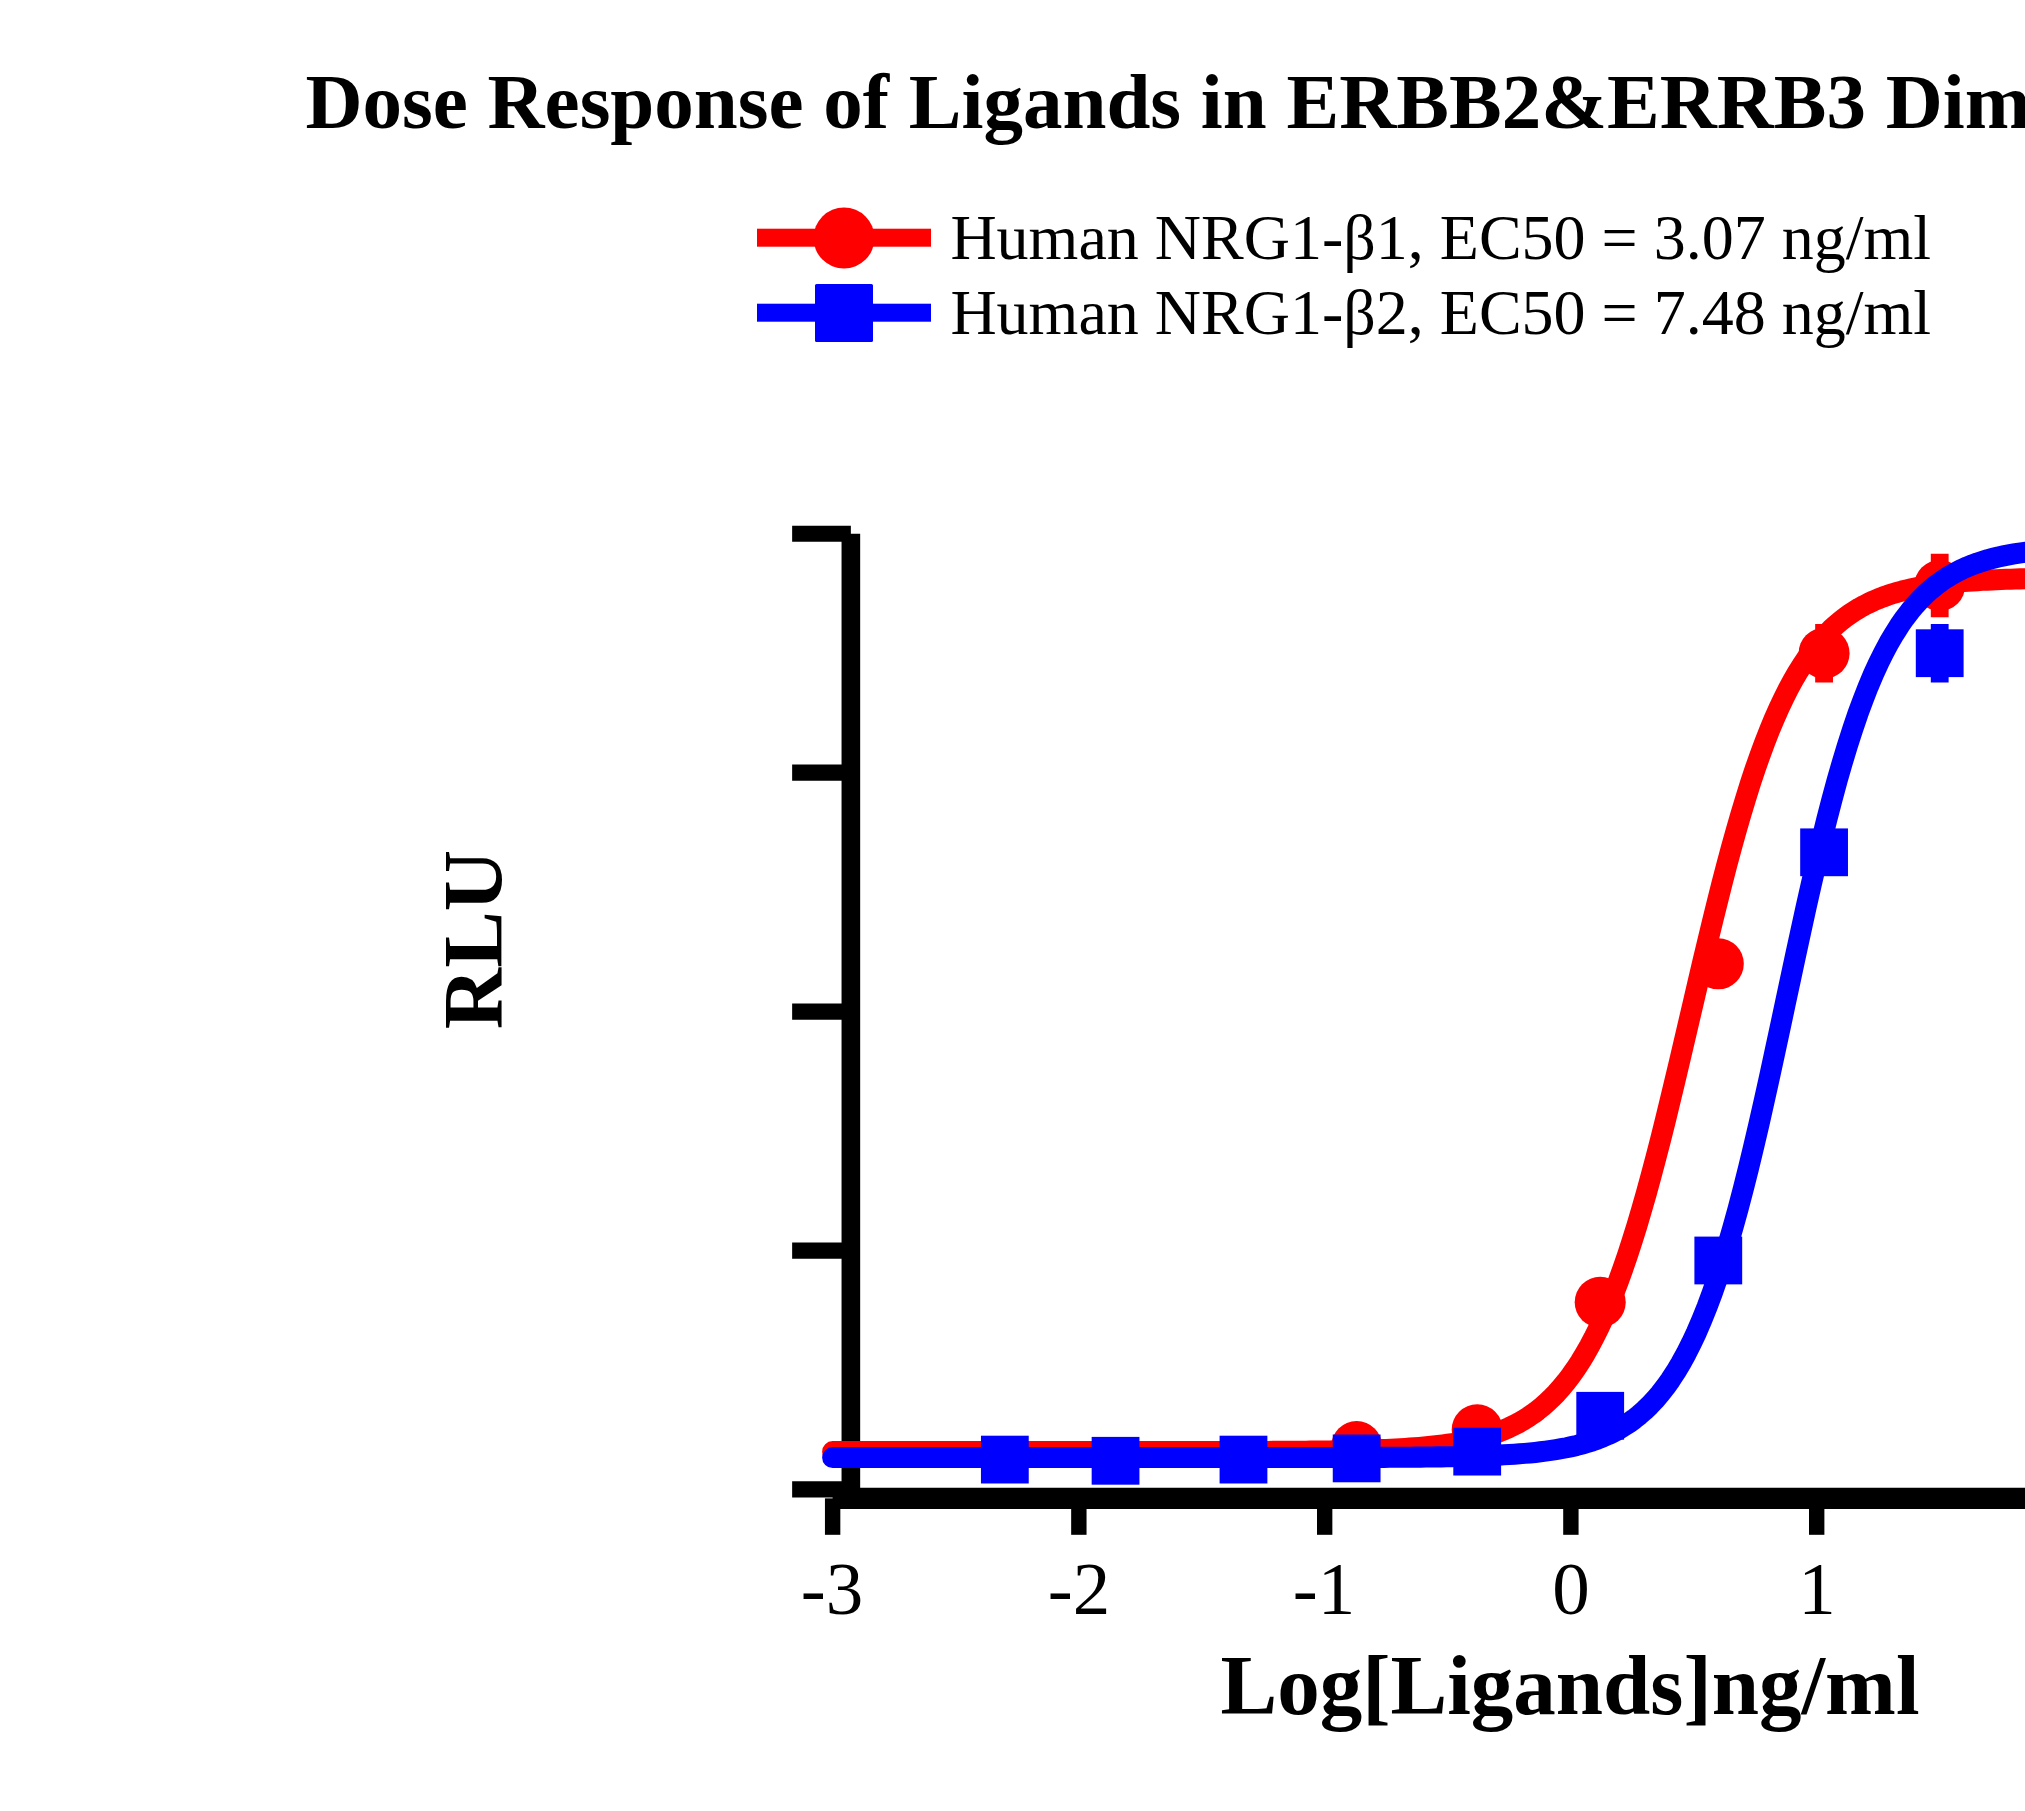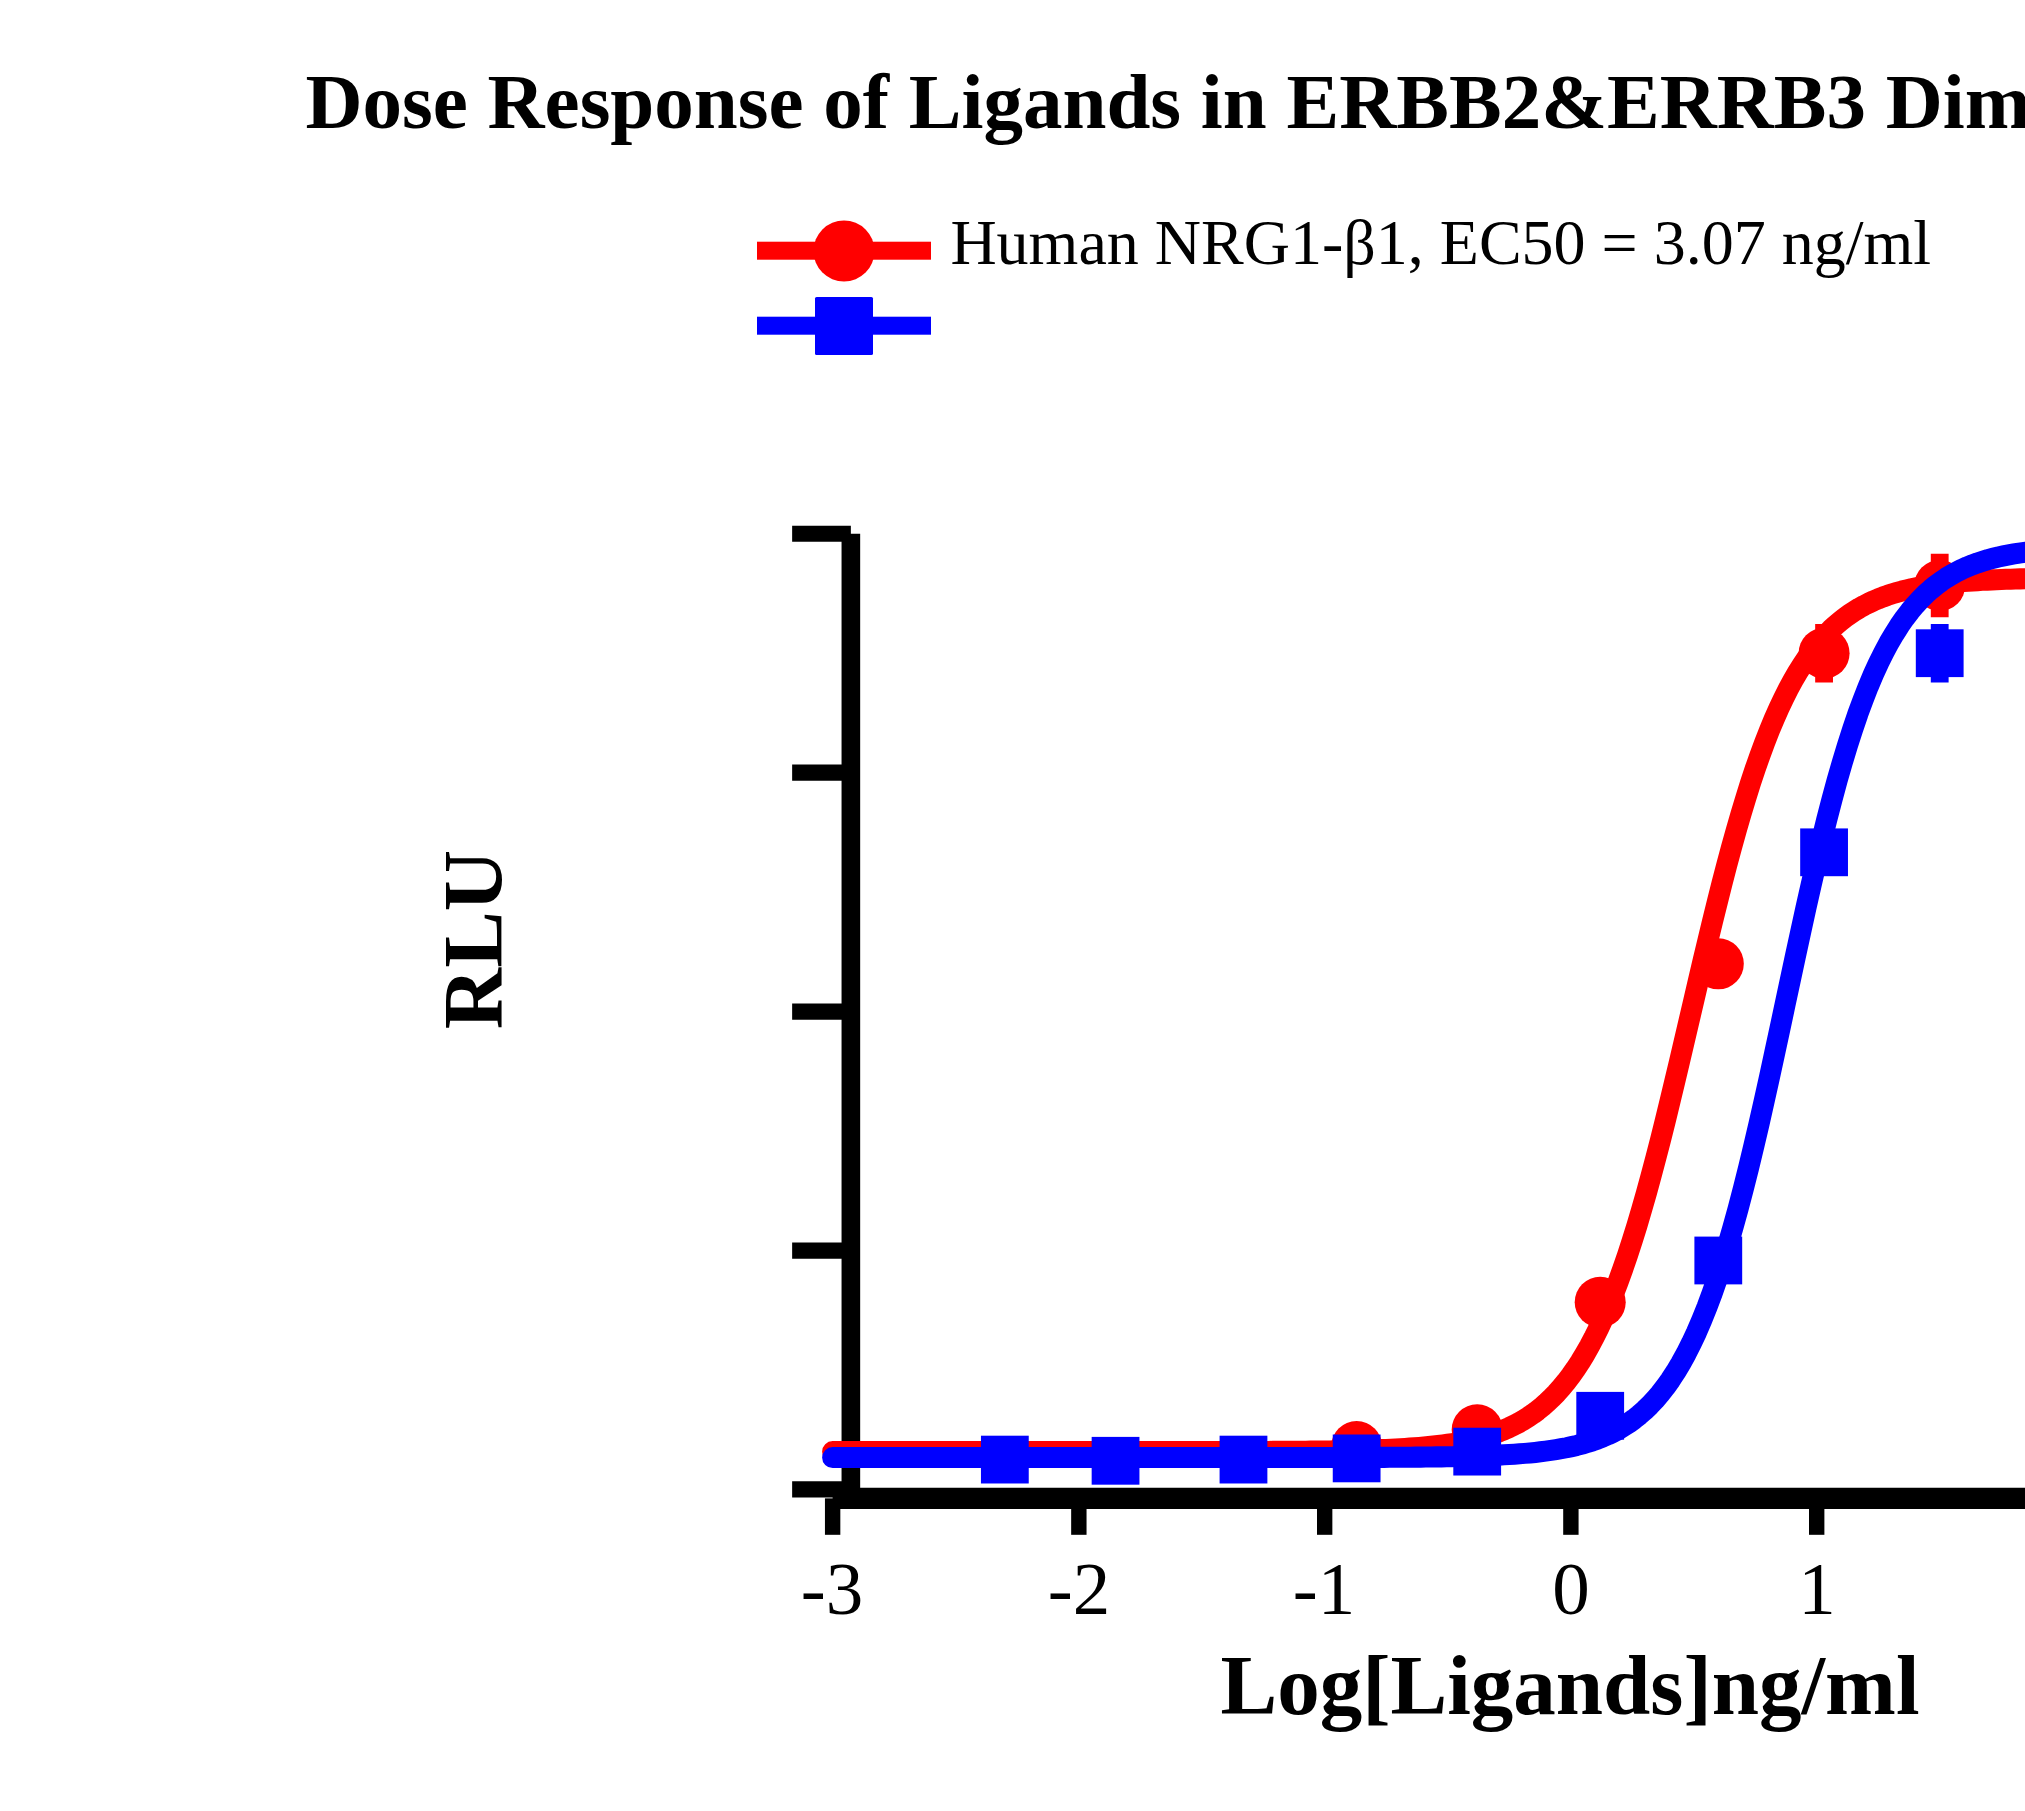--- a/index.html
+++ b/index.html
@@ -15,21 +15,21 @@
     letter-spacing:0px;
     white-space:nowrap;
     line-height:1.05;
   }
 
   
   #legend{
     position:absolute;left:757px;top:200px;
   }
   .legend-row{
-    display:flex;align-items:flex-end;height:75px;
+    display:flex;align-items:center;height:75px;
   }
   .legend-mark{
     position:relative;width:174px;height:49px;flex:0 0 174px;
   }
   .legend-mark .bar{
     position:absolute;left:0;top:50%;transform:translateY(-50%);
     width:174px;height:18.6px;
   }
   .legend-mark .glyph{
     position:absolute;left:50%;top:50%;transform:translate(-50%,-50%);
@@ -87,20 +87,21 @@
       <span class="glyph circle" style="background:#FF0000;"></span>
     </span>
     <span class="legend-label">Human NRG1-β1, EC50 = 3.07 ng/ml</span>
   </div>
 
   <div class="legend-row">
     <span class="legend-mark">
       <span class="bar" style="background:#0000FF;"></span>
       <span class="glyph square" style="background:#0000FF;"></span>
     </span>
+    <span class="legend-label">Human NRG1-β2, EC50 = 7.48 ng/ml</span>
   </div>
 
 </div>
 
 <div id="plot">
 
   <div id="ylabel">RLU</div>
 
   <div id="xlabel">Log[Ligands]ng/ml</div>
 

